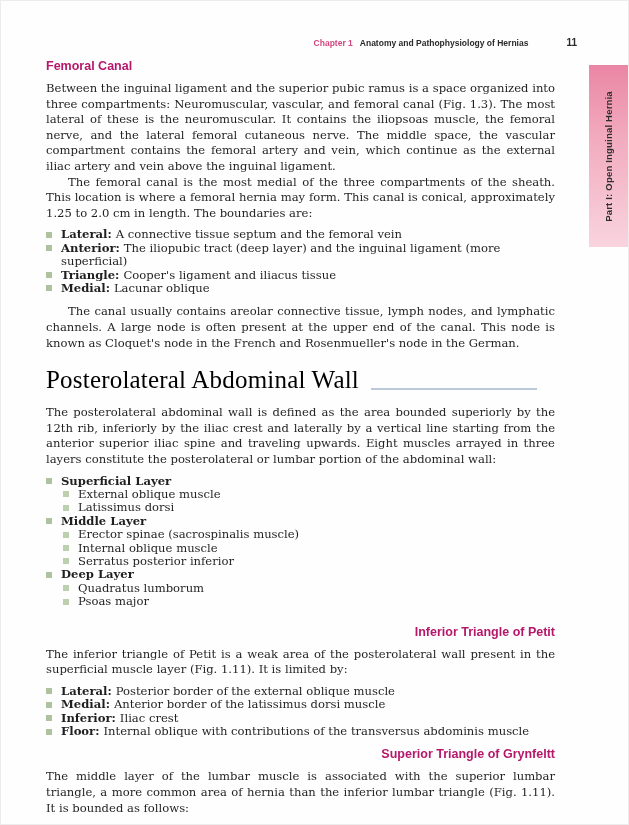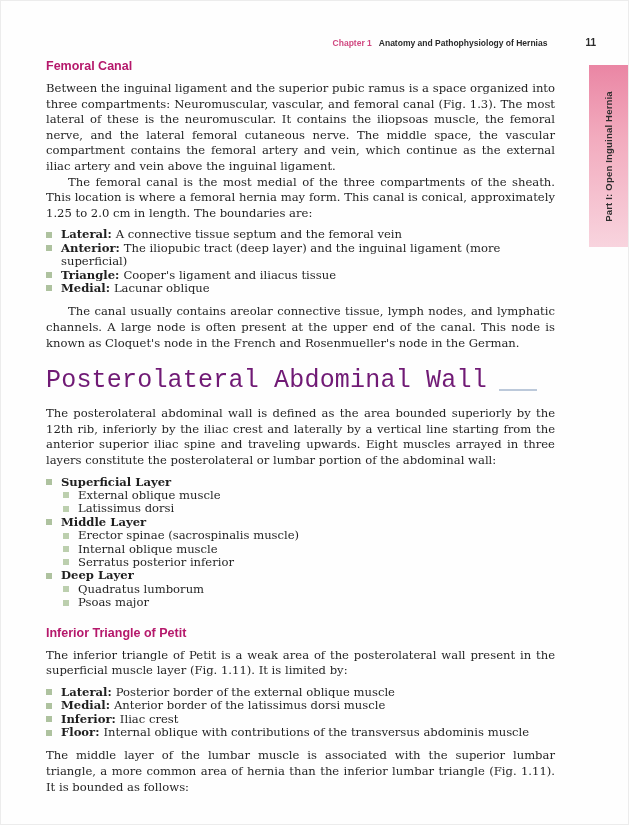--- a/index.html
+++ b/index.html
@@ -12,21 +12,21 @@
     color: #1f1f1f;
     overflow: hidden;
     box-sizing: border-box;
     border: 1px solid #ececec;
   }
 
   
   .running-header {
     position: absolute;
     top: 36px;
-    right: 32px;
+    right: 51px;
     display: flex;
     align-items: baseline;
     font-family: "Liberation Sans", sans-serif;
     font-size: 8.5px;
     font-weight: bold;
   }
   .running-header .chapter { color: #d04880; margin-right: 7px; }
   .running-header .htitle  { color: #2a2a2a; }
   .running-header .pagenum { color: #2a2a2a; font-size: 10px; margin-left: 38px; }
 
@@ -60,29 +60,29 @@
     width: 509px;
   }
 
   h3.pink-head {
     font-family: "Liberation Sans", sans-serif;
     font-size: 12.5px;
     font-weight: bold;
     color: #b5186b;
     margin: 0 0 8px 0;
   }
-  .sect-gap { margin-top: 17px; }
+  .sect-gap { margin-top: 17px; text-align: right; }
 
   h1.blue-head {
     display: flex;
     align-items: flex-end;
-    font-family: Liberation Mono, monospace;
+    font-family: Liberation Serif, serif;
     font-weight: normal;
     font-size: 25px;
-    color: #701a75;
+    color: #000000;
     margin: 15px 0 11px 0;
     letter-spacing: 0.2px;
   }
   h1.blue-head .rule {
     flex: 1;
     height: 2px;
     background: #bcc9da;
     margin: 0 18px 4px 12px;
   }
 
@@ -171,16 +171,17 @@
 
     <h3 class="pink-head sect-gap">Inferior Triangle of Petit</h3>
     <p class="body">The inferior triangle of Petit is a weak area of the posterolateral wall present in the superficial muscle layer (Fig. 1.11). It is limited by:</p>
     <ul class="blist">
       <li><span class="sq"></span><span class="li-term">Lateral:</span><span>Posterior border of the external oblique muscle</span></li>
       <li><span class="sq"></span><span class="li-term">Medial:</span><span>Anterior border of the latissimus dorsi muscle</span></li>
       <li><span class="sq"></span><span class="li-term">Inferior:</span><span>Iliac crest</span></li>
       <li><span class="sq"></span><span class="li-term">Floor:</span><span>Internal oblique with contributions of the transversus abdominis muscle</span></li>
     </ul>
 
+    <h3 class="pink-head sect-gap">Superior Triangle of Grynfeltt</h3>
     <p class="body">The middle layer of the lumbar muscle is associated with the superior lumbar triangle, a more common area of hernia than the inferior lumbar triangle (Fig. 1.11). It is bounded as follows:</p>
 
   </div>
 </div>
 
 </body></html>

